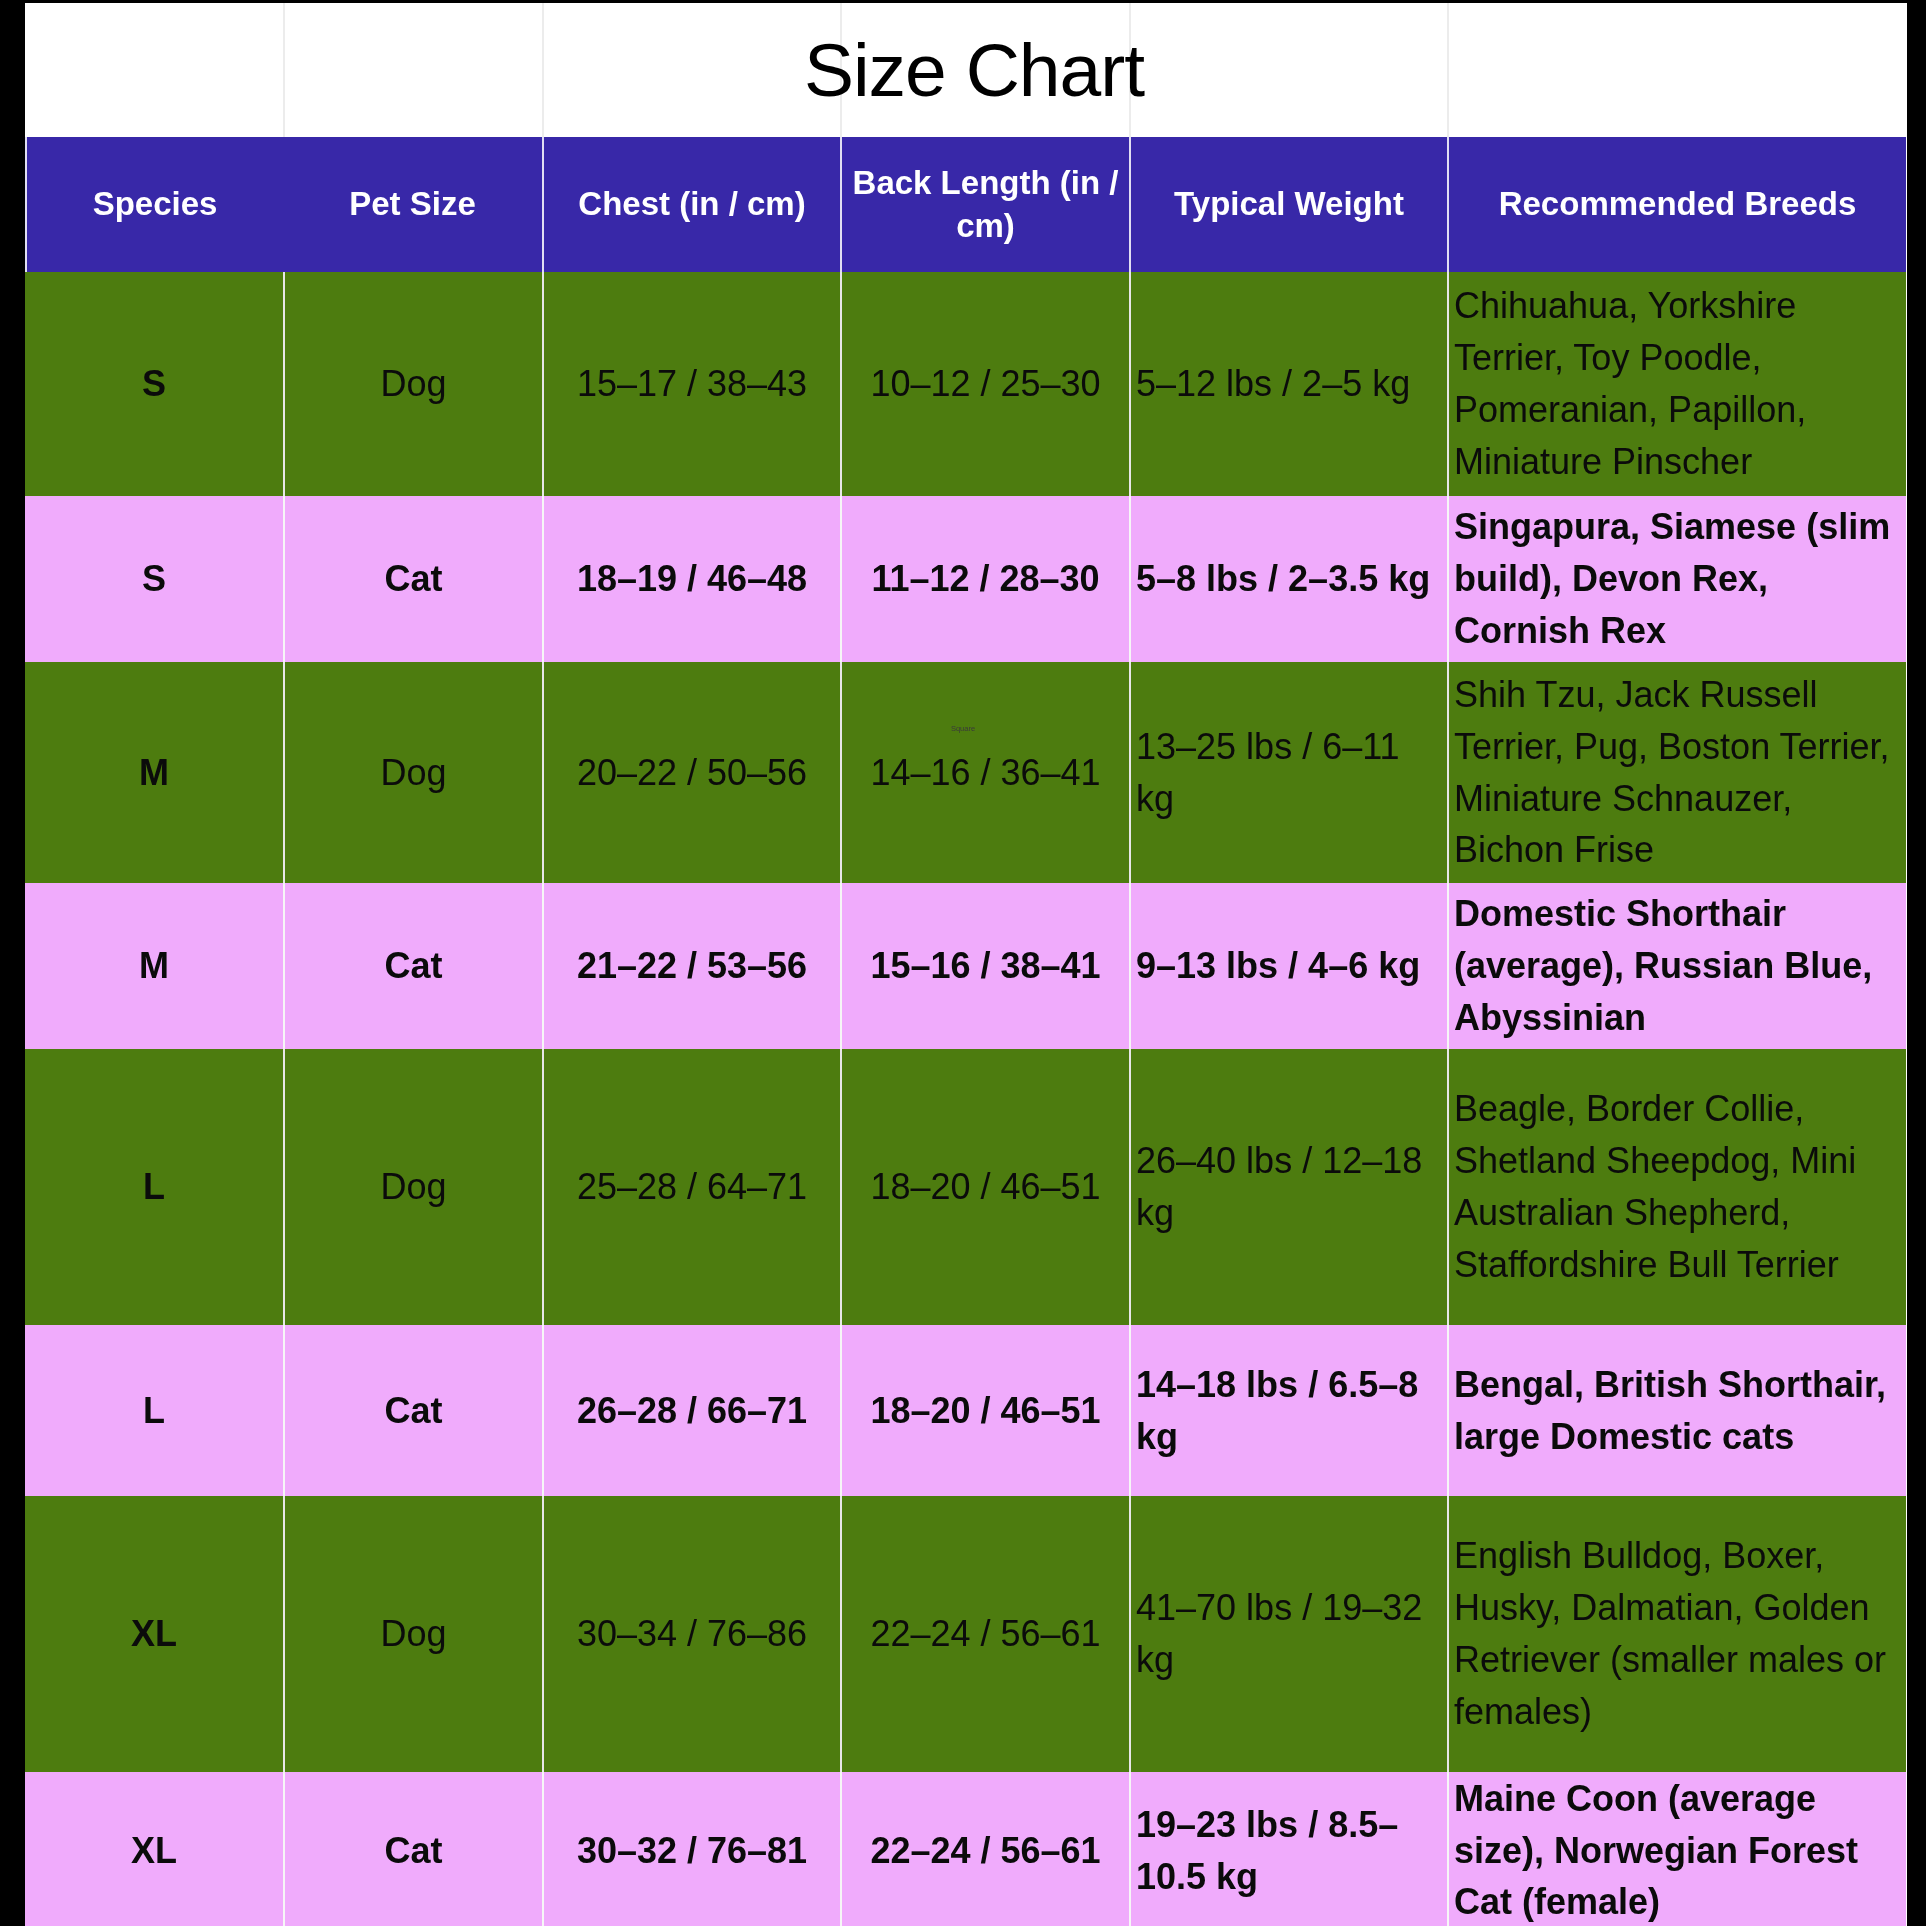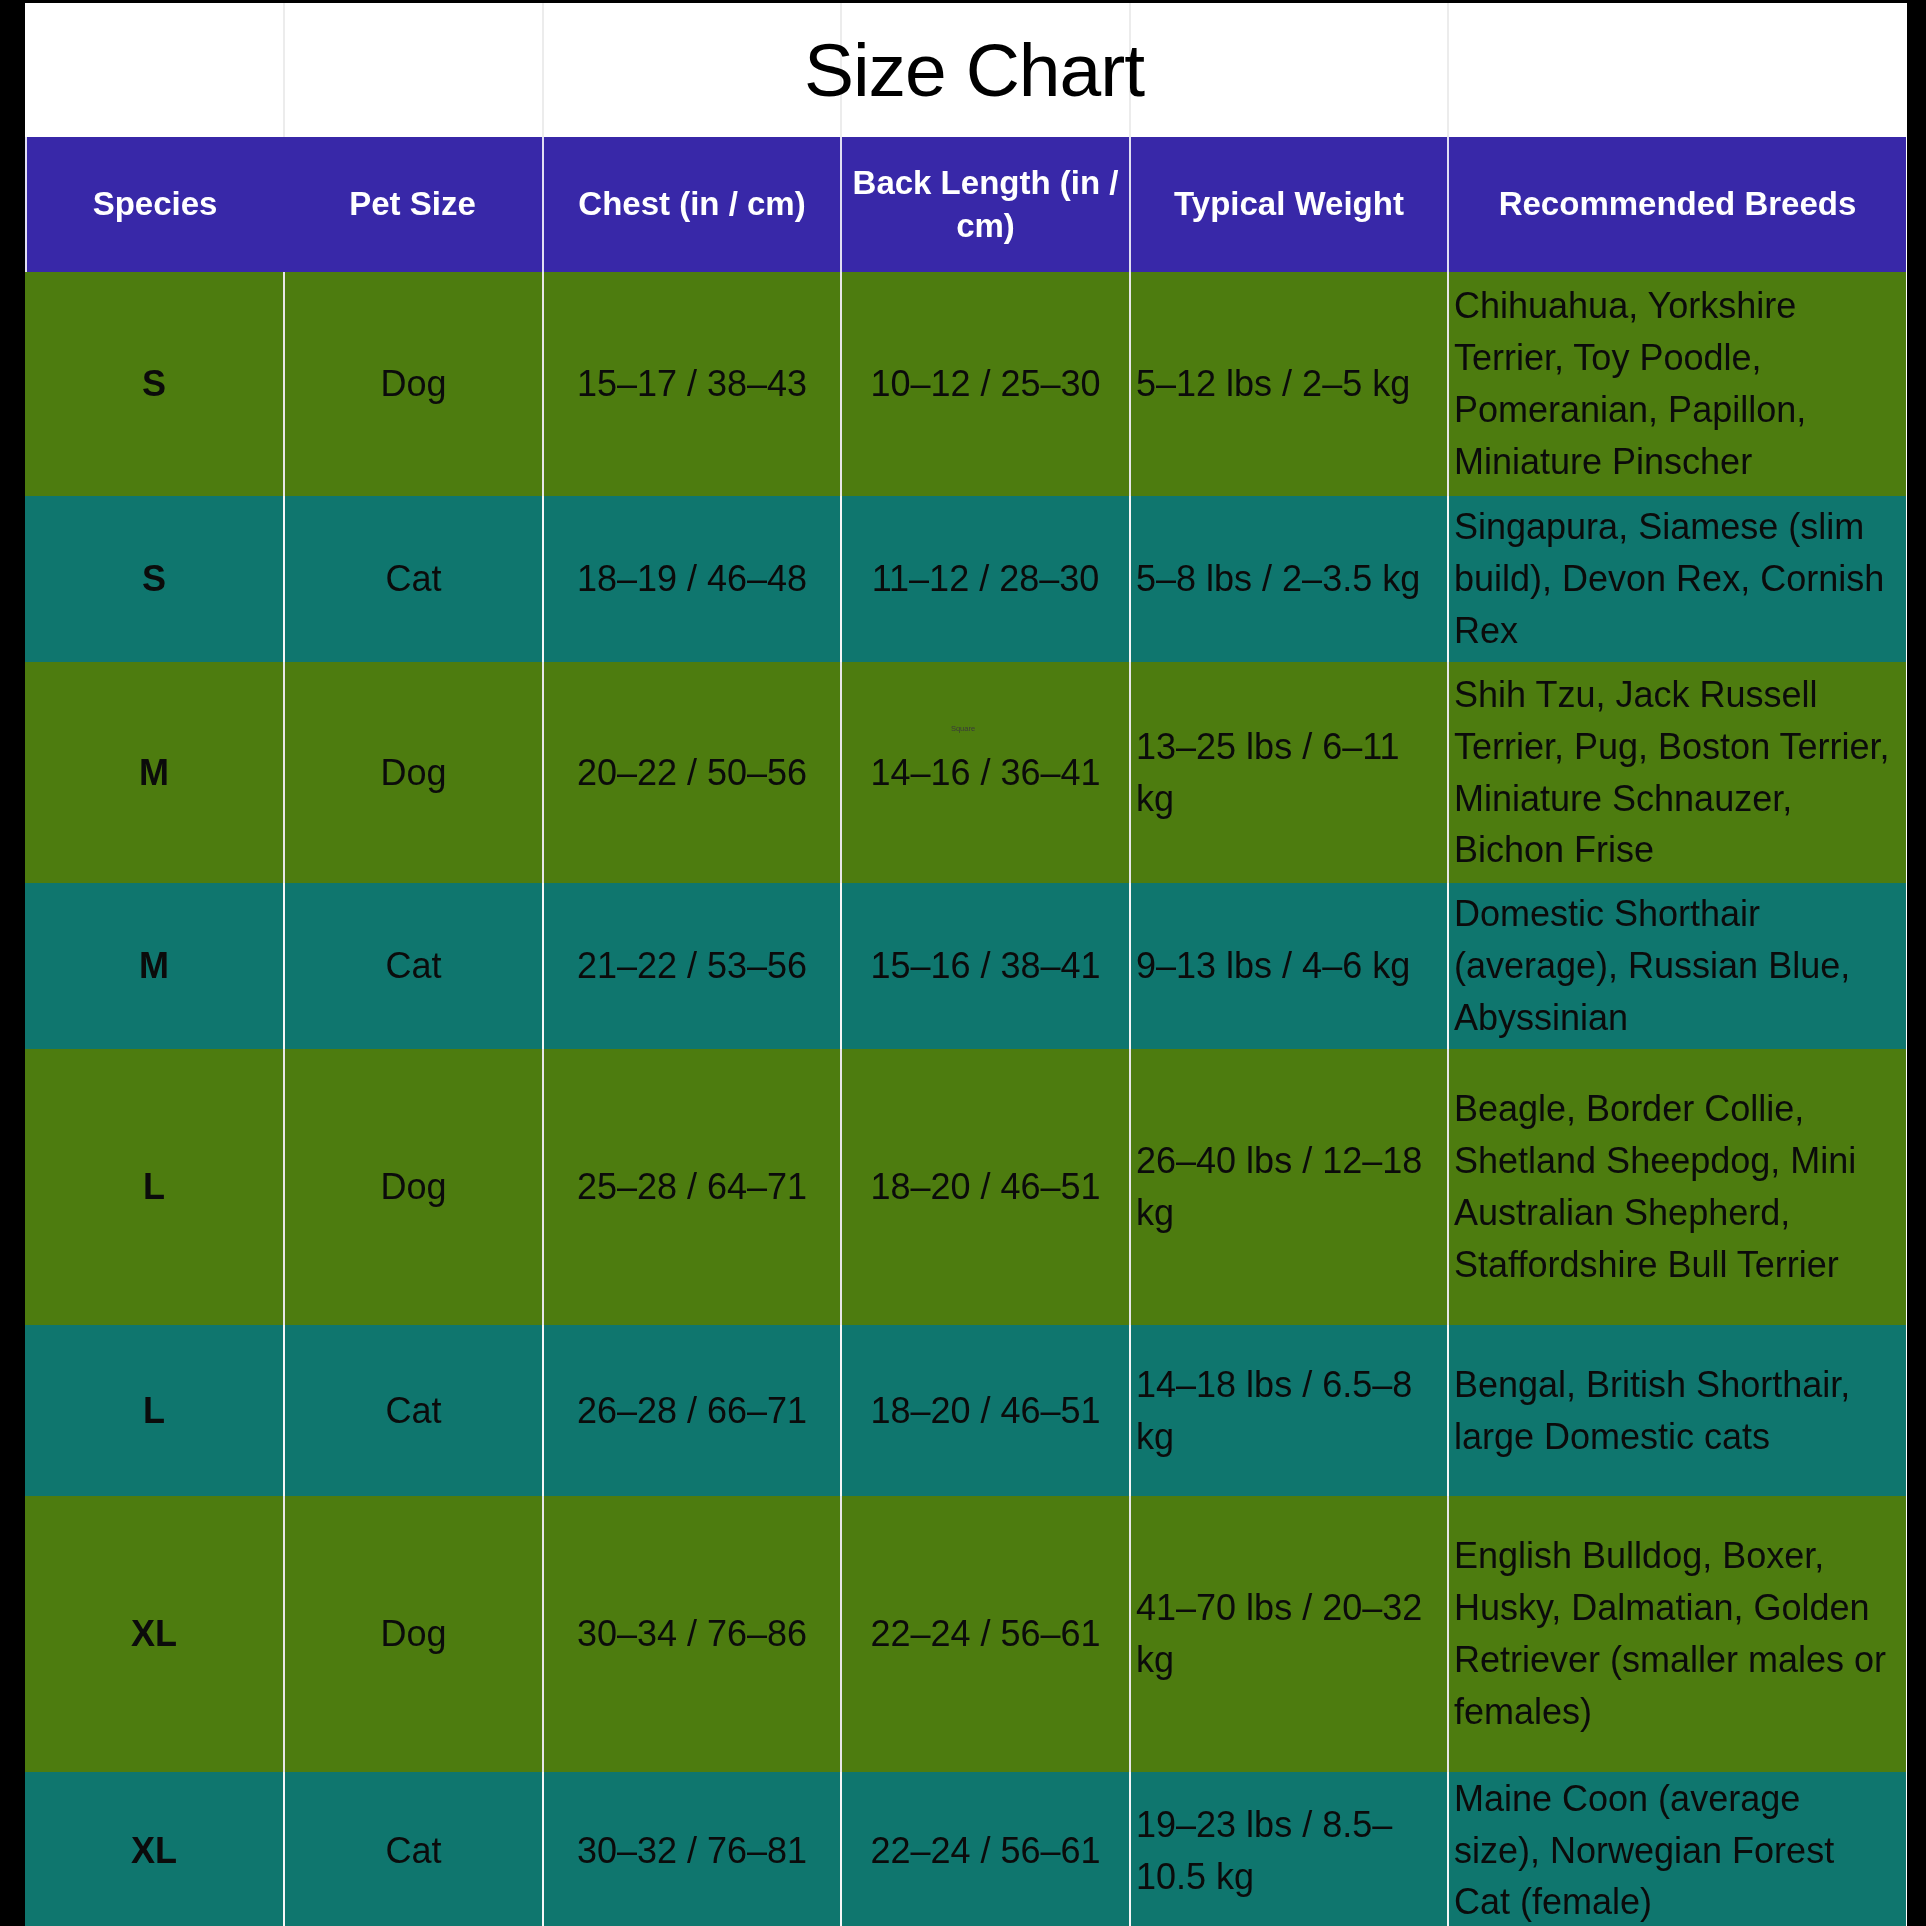--- a/index.html
+++ b/index.html
@@ -58,21 +58,21 @@
     line-height: 1.44;
     display: flex;
     align-items: center;
     justify-content: center;
     text-align: center;
     border-left: 2px solid #e7e7e7;
     box-sizing: border-box;
     overflow: hidden;
   }
   .cell.c0 { border-left: none; font-weight: bold; }
-  .cell.alt { background: #0f766e; border-left-color: #f6f6f6; }
+  .cell.alt { background: #f0abfc; border-left-color: #f6f6f6; font-weight: bold; }
   .cell.left {
     justify-content: flex-start;
     text-align: left;
     padding-left: 5px;
     padding-right: 12px;
   }
   .title-overlay {
     position: absolute;
     left: 0;
     top: 0;
@@ -158,21 +158,21 @@
       <div class="cell alt">Cat</div>
       <div class="cell alt">26–28 / 66–71</div>
       <div class="cell alt">18–20 / 46–51</div>
       <div class="cell alt left">14–18 lbs / 6.5–8 kg</div>
       <div class="cell alt left">Bengal, British Shorthair, large Domestic cats</div>
 
       <div class="cell c0">XL</div>
       <div class="cell">Dog</div>
       <div class="cell">30–34 / 76–86</div>
       <div class="cell">22–24 / 56–61</div>
-      <div class="cell left">41–70 lbs / 20–32 kg</div>
+      <div class="cell left">41–70 lbs / 19–32 kg</div>
       <div class="cell left">English Bulldog, Boxer, Husky, Dalmatian, Golden Retriever (smaller males or females)</div>
 
       <div class="cell alt c0">XL</div>
       <div class="cell alt">Cat</div>
       <div class="cell alt">30–32 / 76–81</div>
       <div class="cell alt">22–24 / 56–61</div>
       <div class="cell alt left">19–23 lbs / 8.5–10.5 kg</div>
       <div class="cell alt left">Maine Coon (average size), Norwegian Forest Cat (female)</div>
     </div>
 

